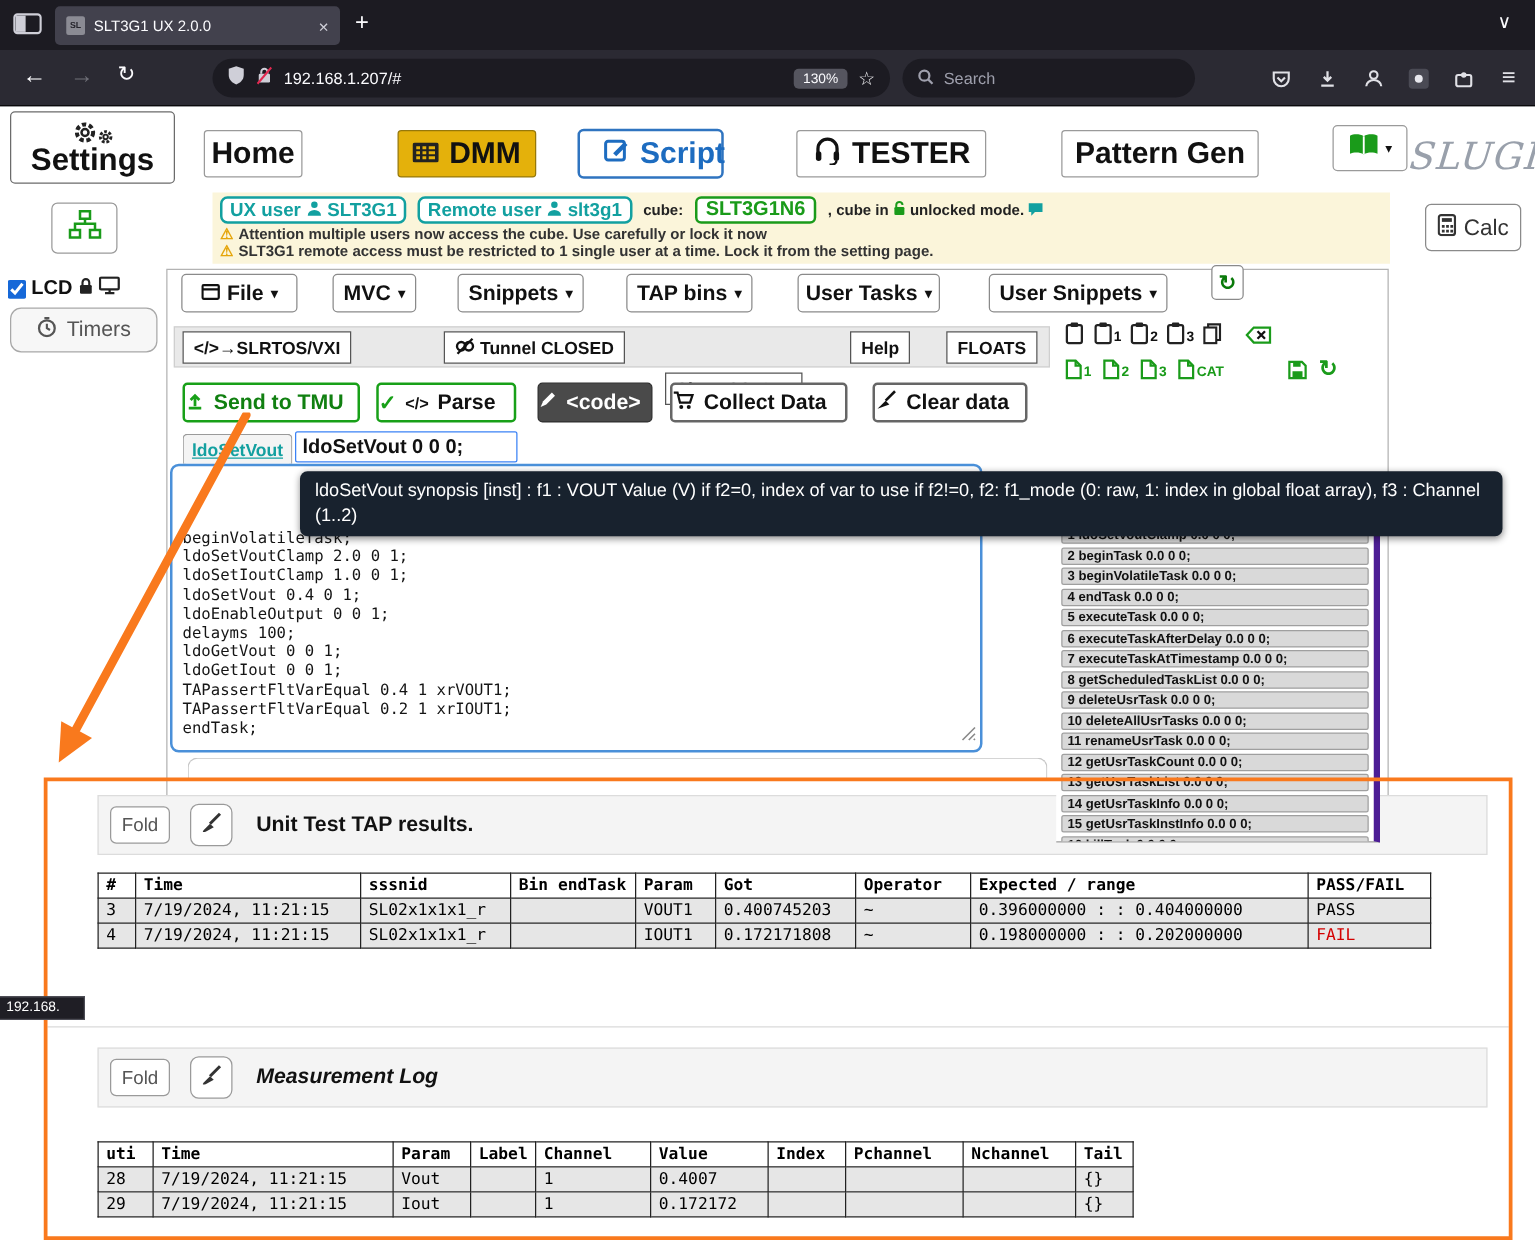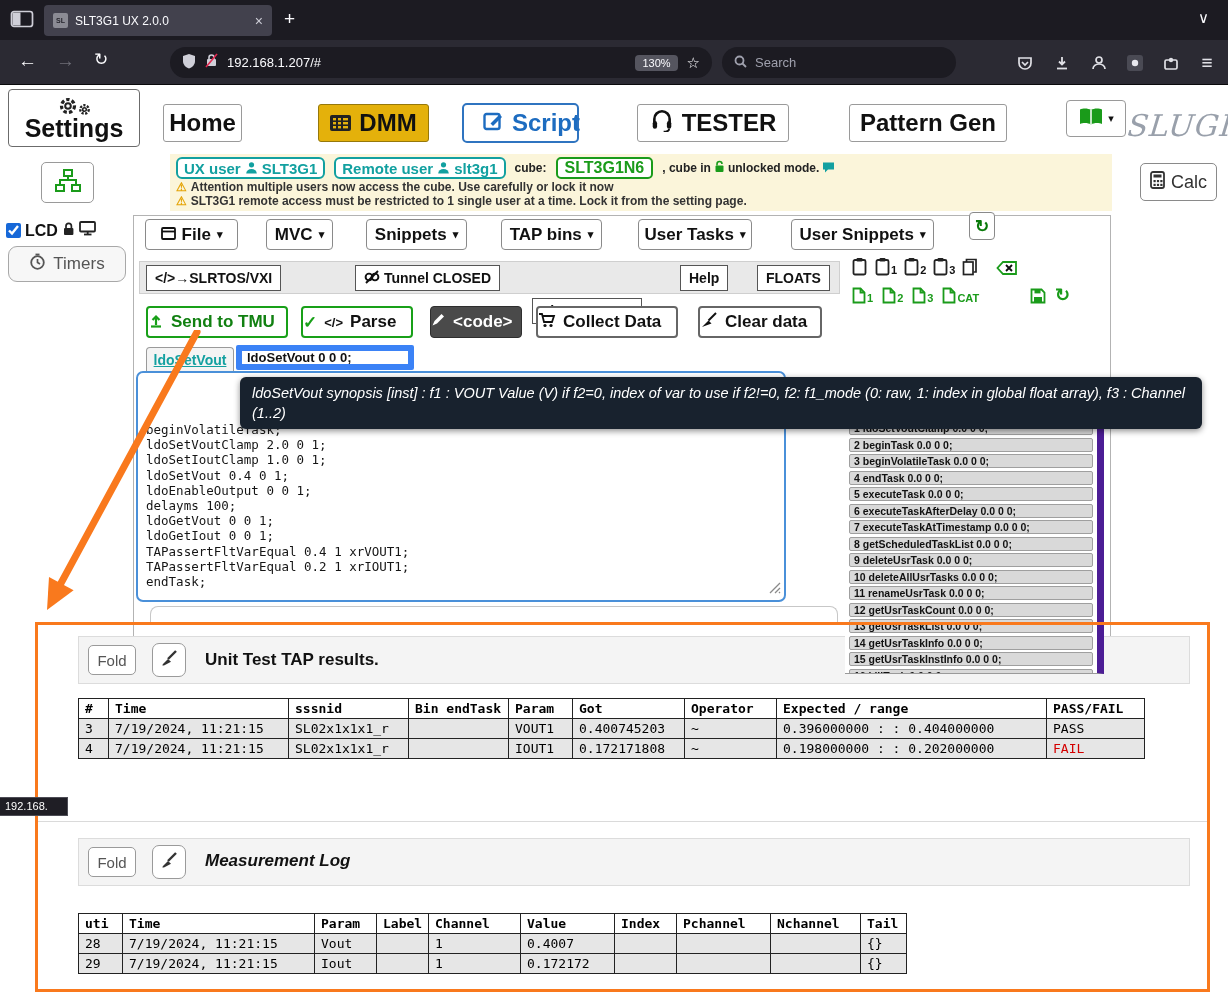--- a/index.html
+++ b/index.html
@@ -58,30 +58,30 @@
   .iconbtn .slot-lbl { font-size:11px; font-weight:bold; color:#111; }
   .iconbtn.greenlbl .slot-lbl { color:#1a9b1a; }
   .actbtn { position:absolute; display:flex; align-items:center; justify-content:flex-start; gap:7px; font-weight:bold; font-size:17px; border-radius:4px; background:#fff; height:32px; }
   .act-send { border:2px solid #18a018; color:#118011; }
   .act-parse { border:2px solid #18a018; color:#111; }
   .act-code { background:#4a4a4a; color:#fff; border:1px solid #2e2e2e; }
   .act-gray { border:2px solid #666; color:#111; }
   .glyph-code { font-size:13px; font-weight:bold; }
 
   .script-tab { position:absolute; left:146px; top:347px; width:88px; height:24px; border:1px solid #9a9a9a; border-bottom:none; border-radius:4px 4px 0 0; background:#f4f4f4; display:flex; align-items:center; justify-content:center; font-size:14px; font-weight:bold; color:#13a0a0; text-decoration:underline; }
-  .cmd-input { position:absolute; left:236px; top:345px; width:178px; height:25px; border:6px solid #3b82f6; border-radius:2px; font-family:"Liberation Sans",sans-serif; font-weight:bold; font-size:13px; padding:0 5px; color:#111; }
+  .cmd-input { position:absolute; left:236px; top:345px; width:178px; height:25px; border:1px solid #3b82f6; border-radius:2px; font-family:"Liberation Sans",sans-serif; font-weight:bold; font-size:16px; padding:0 5px; color:#111; }
 
   .editor { position:absolute; left:136px; top:371px; width:650px; height:231px; border:2px solid #4a90d9; border-radius:7px; background:#fff; padding:49px 8px 4px 8px; overflow:hidden; }
   .codeline { font-family:"DejaVu Sans Mono",monospace; font-size:12.5px; line-height:15.2px; white-space:pre; color:#151515; }
   .resize-handle { position:absolute; right:3px; bottom:2px; }
   .collapsed-panel { position:absolute; left:150px; top:606px; width:688px; height:17px; border:1px solid #c7c7c7; border-radius:8px 8px 0 0; border-bottom:none; background:#fff; }
 
   
-  .tooltip { position:absolute; left:240px; top:377px; width:962px; background:#18222e; color:#fff; font-size:14.5px; line-height:20px; padding:6px 12px; border-radius:6px; z-index:60; box-shadow:0 2px 6px rgba(0,0,0,.45);font-style:italic; }
-  .fn-popup { position:absolute; left:845px; top:418px; width:259px; height:256px; background:#fff; border-right:7px solid #4c1d95; border-bottom:1px solid #9a9a9a; z-index:20; overflow:hidden; padding-top:3px; }
+  .tooltip { position:absolute; left:240px; top:377px; width:962px; background:#18222e; color:#fff; font-size:14.5px; line-height:20px; padding:6px 12px; border-radius:6px; z-index:60; box-shadow:0 2px 6px rgba(0,0,0,.45); }
+  .fn-popup { position:absolute; left:845px; top:418px; width:259px; height:256px; background:#fff; border-right:5px solid #4c1d95; border-bottom:1px solid #9a9a9a; z-index:20; overflow:hidden; padding-top:3px; }
   .pill { height:14px; background:#d9d9d9; border:1px solid #9f9f9f; border-radius:2px; font-size:10.5px; font-weight:bold; line-height:12px; padding:0 4px; margin:0 4px 2.5px 4px; white-space:nowrap; overflow:hidden; color:#111; }
 
   
   .hdrbox { position:absolute; background:#f4f4f4; border:1px solid #dcdcdc; }
   .foldbtn { position:absolute; width:48px; height:30px; border:1px solid #9a9a9a; border-radius:5px; background:#fff; color:#555; font-size:15px; display:flex; align-items:center; justify-content:center; }
   .brushbtn { position:absolute; width:34px; height:34px; border:1px solid #9a9a9a; border-radius:7px; background:#fff; display:flex; align-items:center; justify-content:center; }
   .sec-title { position:absolute; font-size:17px; font-weight:bold; color:#111; }
   .sep-line { position:absolute; left:38px; top:821px; width:1169px; height:1px; background:#dadada; }
   .mono-table { border-collapse:collapse; table-layout:fixed; font-family:"DejaVu Sans Mono",monospace; font-size:13px; color:#000; background:#fff; }
   .mono-table th, .mono-table td { border:1px solid #222; padding:1px 6px; text-align:left; white-space:nowrap; overflow:hidden; height:20px; }

